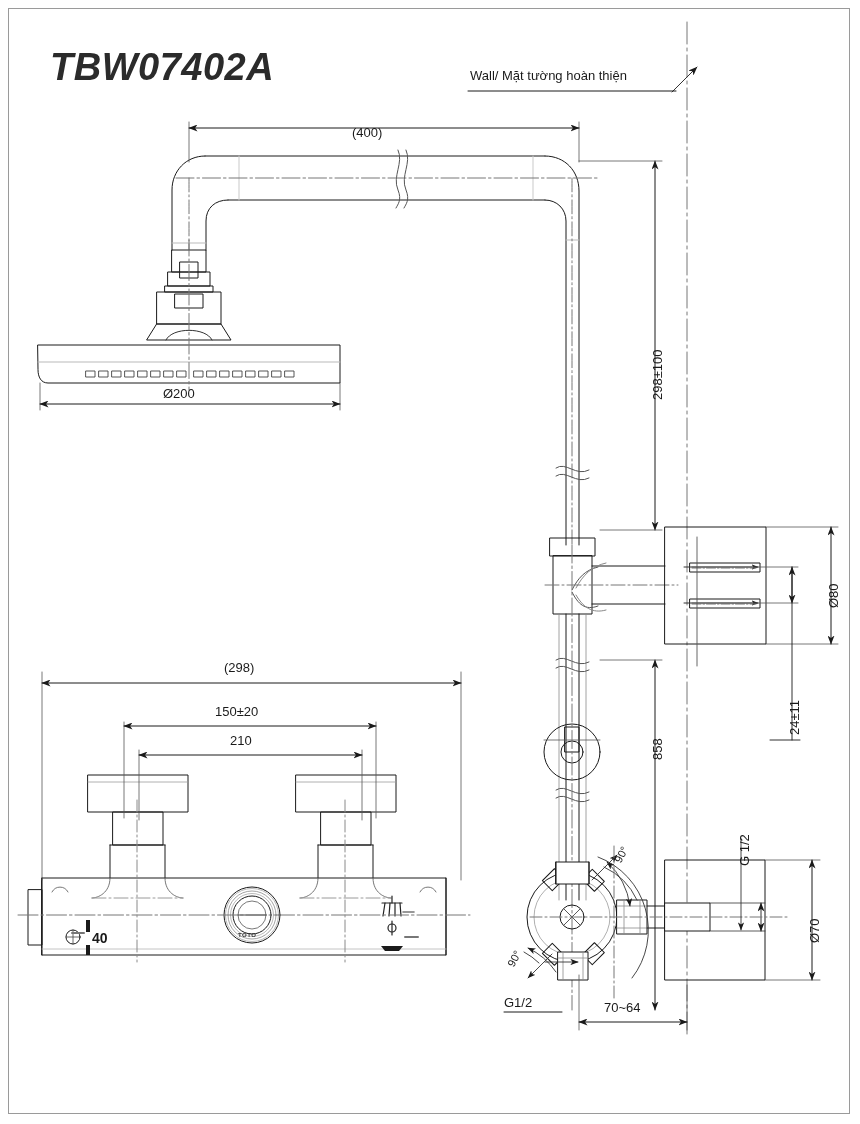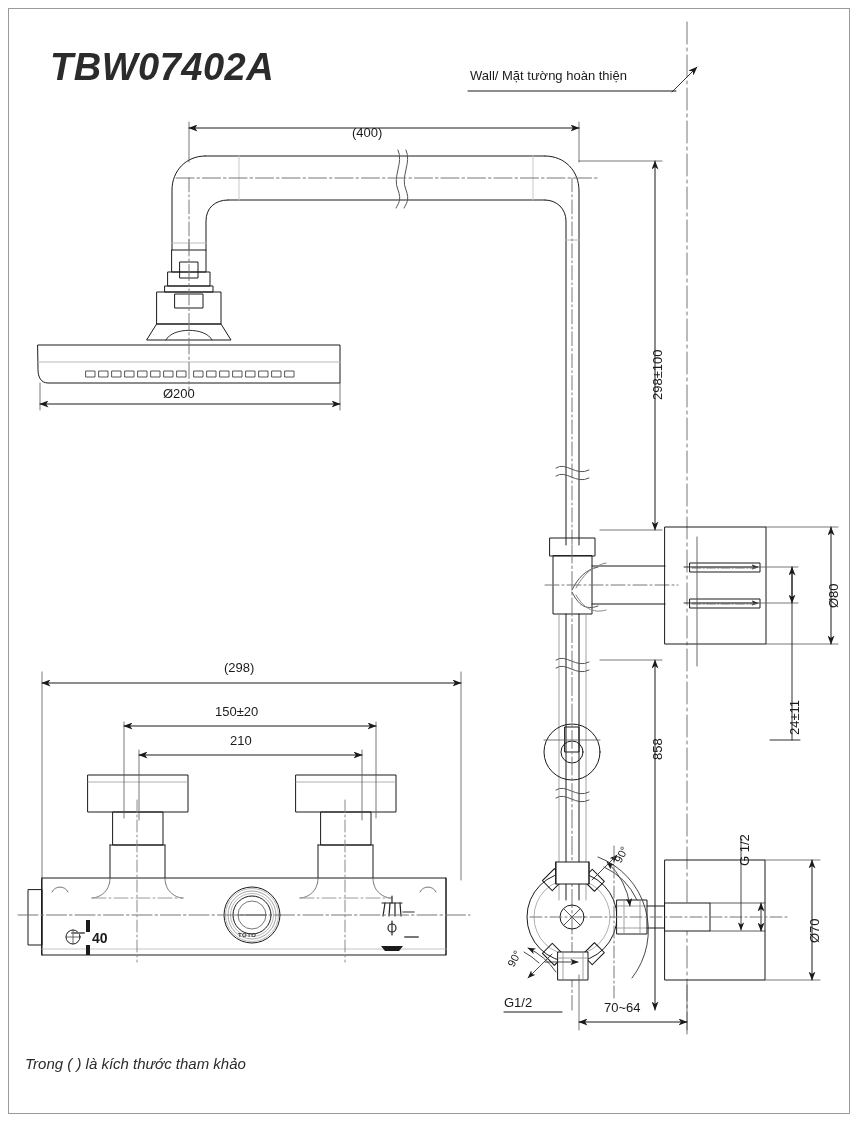--- a/index.html
+++ b/index.html
@@ -450,16 +450,15 @@
 
   <div class="lbl" style="left:215px;top:704px;text-align:center;">150±20</div>
 
   <div class="lbl" style="left:230px;top:733px;">210</div>
 
   <div class="lbl xs" style="left:92px;top:930px;">40</div>
 
   <div class="toto" style="left:238px;top:932px;">TOTO</div>
 
   <div class="footer">
-    <div>Trong ( ) là kích thước tham khảo</div>
   </div>
 
 </div>
 
 </body></html>

